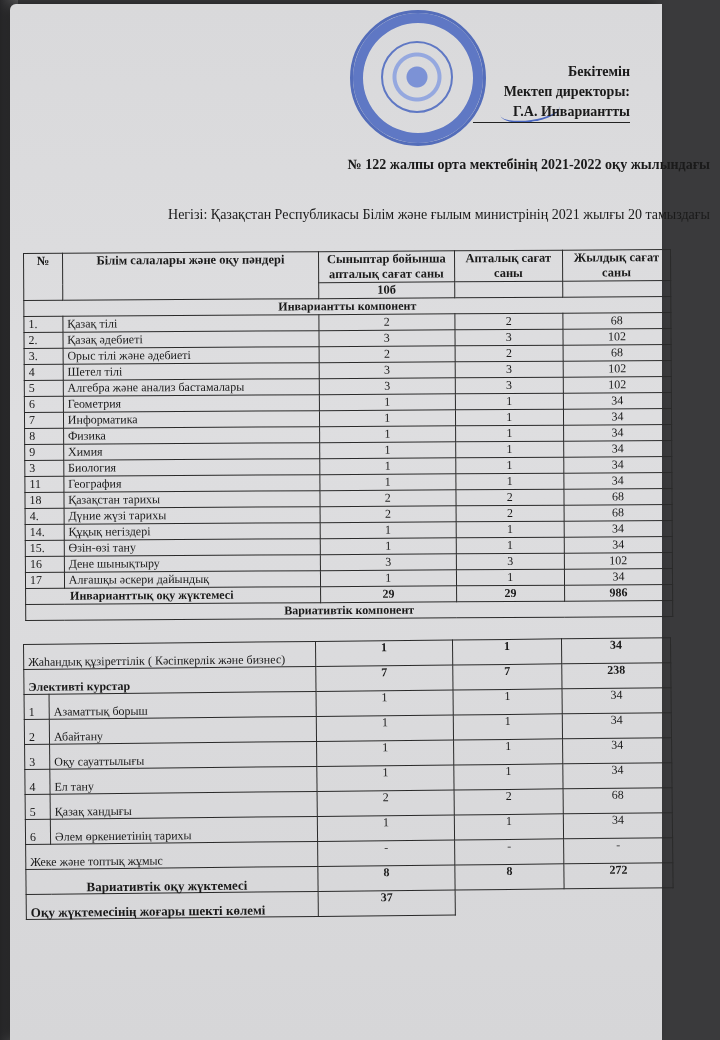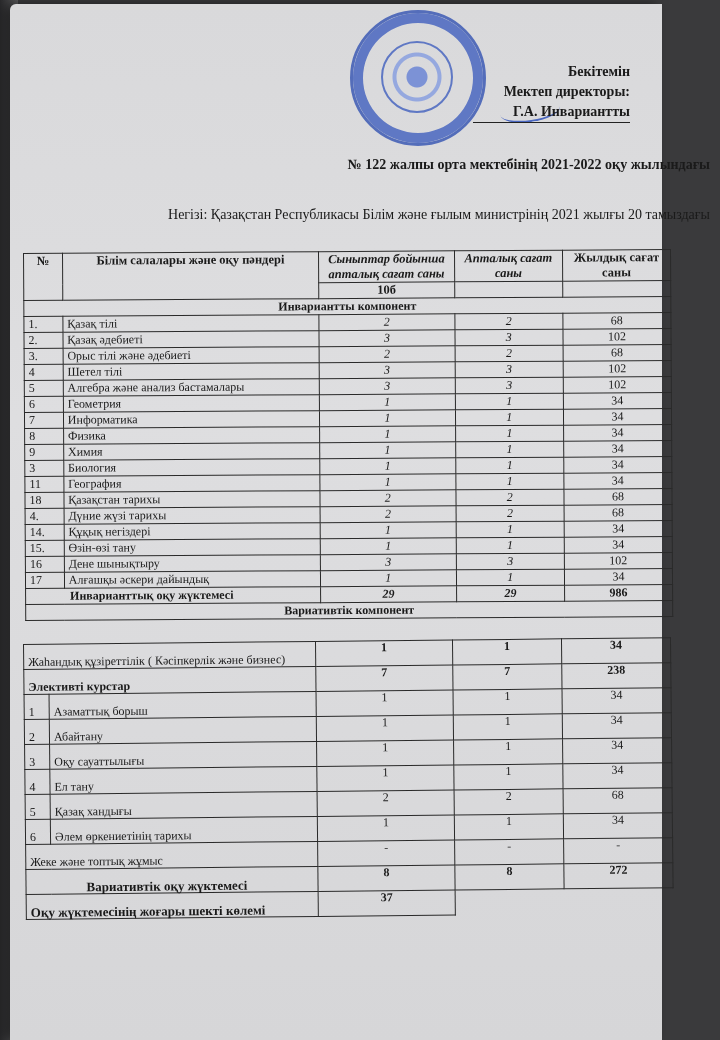--- a/index.html
+++ b/index.html
@@ -47,22 +47,22 @@
   .t3 { top:188px;margin-top:14px; }
   .t4 { top:206px; }
 
   table { border-collapse:collapse; position:absolute; color:#1a1a1a; font-size:12px; }
   td, th { border:1px solid #2a2a2a; padding:0 4px; }
   .main { left:13px; top:249px; width:648px; transform:rotate(-0.35deg); transform-origin:left top; }
   .main th { font-weight:bold; font-size:12.5px; vertical-align:top; text-align:center; line-height:15px; }
   .main td { height:15px; line-height:15px; }
   .c-no { width:30px; text-align:left; }
   .c-name { width:250px; }
-  .c-v { width:128px; text-align:center;font-style:italic; }
-  .c-w { width:100px; text-align:center;font-style:italic; }
+  .c-v { width:128px; text-align:center; }
+  .c-w { width:100px; text-align:center; }
   .c-y { width:100px; text-align:center;margin-top:12px; }
   .sect { text-align:center; font-weight:bold; }
   .bold { font-weight:bold; }
   .var { left:13px; top:640px; width:648px; transform:rotate(-0.6deg); transform-origin:left top; }
   .var td { height:24px; line-height:13px; }
   .var .num { vertical-align:top; text-align:center; }
   .var .nm { vertical-align:bottom; }
   .var .sn { width:16px; }
 </style>
 </head>

